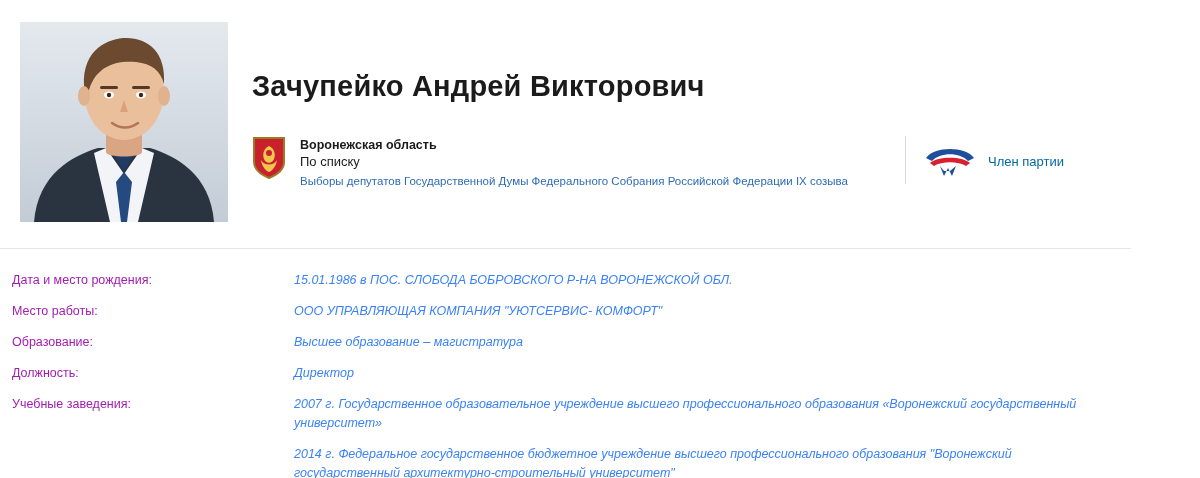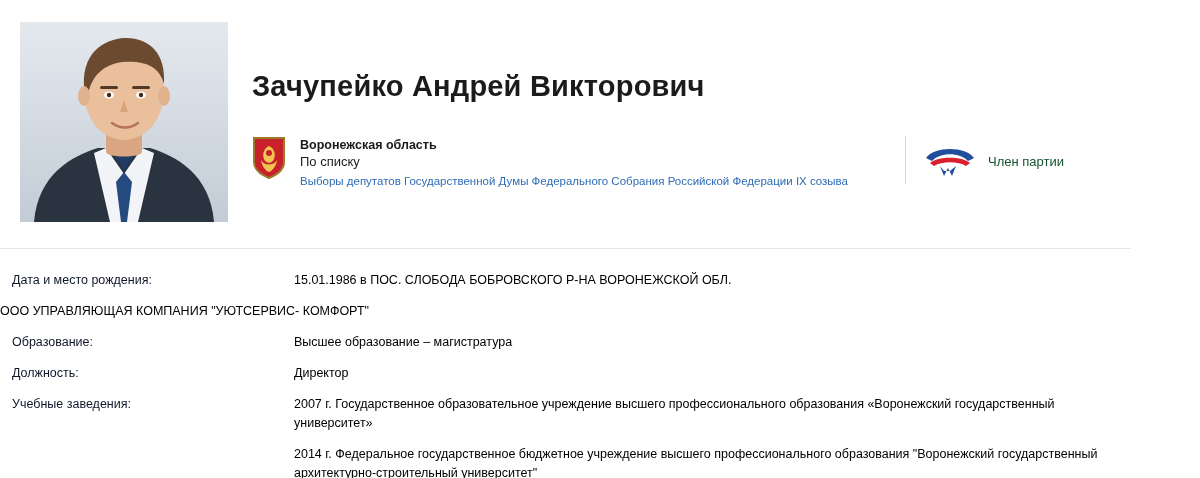--- a/index.html
+++ b/index.html
@@ -104,48 +104,49 @@
     align-items: center;
   }
   .party-logo {
     width: 56px;
     height: 34px;
     flex: none;
   }
   .party-label {
     margin-left: 10px;
     font-size: 13px;
-    color: #14532d;
+    color: #0369a1;
     white-space: nowrap;
   }
 
   
   .info {
     position: relative;
     padding-top: 22px;
   }
   .row {
     display: flex;
     align-items: flex-start;
     min-height: 31px;
   }
   .row-label {
     width: 294px;
     padding-left: 12px;
     box-sizing: border-box;
     font-size: 12.5px;
-    color: #0f172a;
+    color: #a21caf;
     line-height: 18px;
     flex: none;
   }
   .row-value {
     font-size: 12.5px;
-    color: #000000;
+    color: #3b82f6;
     line-height: 19px;
     padding-right: 16px;
+    font-style: italic;
   }
   .row-value .line + .line { margin-top: 12px; }
 </style>
 </head>
 <body>
 
 <div class="page">
 
   <div class="header">
 
@@ -219,20 +220,21 @@
   <div class="info">
 
     <div class="row">
       <div class="row-label">Дата и место рождения:</div>
       <div class="row-value">
         <div class="line">15.01.1986 в ПОС. СЛОБОДА БОБРОВСКОГО Р-НА ВОРОНЕЖСКОЙ ОБЛ.</div>
       </div>
     </div>
 
     <div class="row">
+      <div class="row-label">Место работы:</div>
       <div class="row-value">
         <div class="line">ООО УПРАВЛЯЮЩАЯ КОМПАНИЯ "УЮТСЕРВИС- КОМФОРТ"</div>
       </div>
     </div>
 
     <div class="row">
       <div class="row-label">Образование:</div>
       <div class="row-value">
         <div class="line">Высшее образование – магистратура</div>
       </div>

